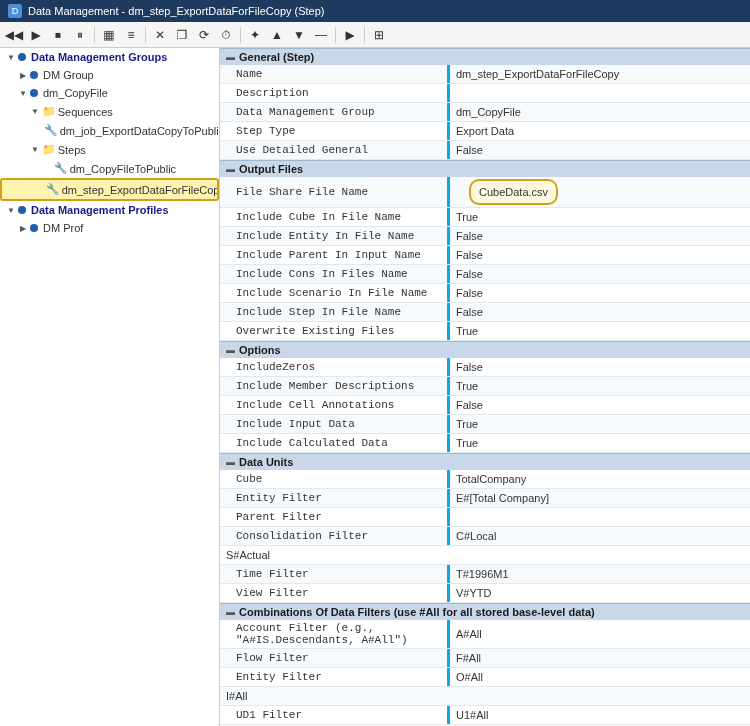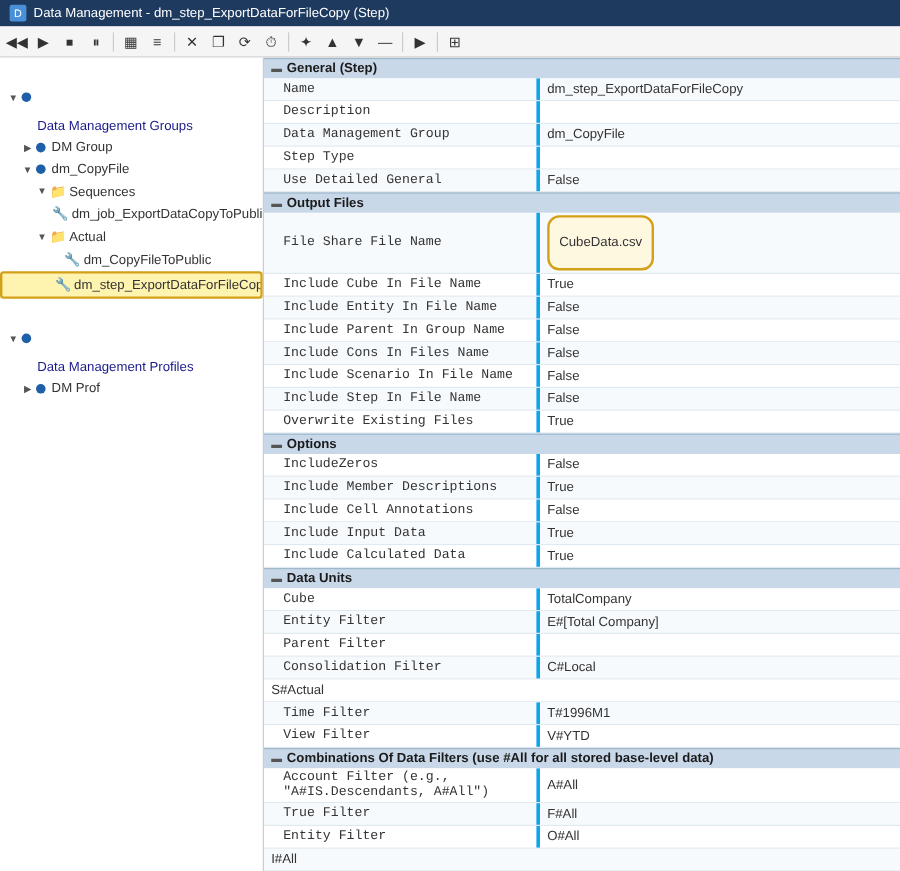--- a/index.html
+++ b/index.html
@@ -93,21 +93,21 @@
       display: flex;
       align-items: center;
       justify-content: center;
       font-size: 8px;
       color: #555;
     }
     .tree-label {
       font-size: 11px;
       color: #333;
     }
-    .tree-label.bold { font-weight: normal; color: #1a1a8a; margin-top: 48px; }
+    .tree-label.bold { font-weight: bold; color: #1a1a8a; }
     .tree-selected {
       background: #fff3b0;
       border: 2px solid #d4a017;
       border-radius: 3px;
     }
     .tree-selected .tree-node-content { background: transparent; }
     
     .indent-0 { padding-left: 2px; }
     .indent-1 { padding-left: 14px; }
     .indent-2 { padding-left: 26px; }
@@ -245,21 +245,21 @@
         <span class="tree-expander"> </span>
         <span class="step-icon">🔧</span>
         <span class="tree-label">dm_job_ExportDataCopyToPublic</span>
       </div>
     </div>
 
     <div class="tree-node indent-2">
       <div class="tree-node-content">
         <span class="tree-expander">▼</span>
         <span class="folder-icon">📁</span>
-        <span class="tree-label">Actual</span>
+        <span class="tree-label">Steps</span>
       </div>
     </div>
 
     <div class="tree-node indent-3">
       <div class="tree-node-content">
         <span class="tree-expander"> </span>
         <span class="step-icon">🔧</span>
         <span class="tree-label">dm_CopyFileToPublic</span>
       </div>
     </div>
@@ -303,46 +303,47 @@
     <div class="prop-row">
       <div class="prop-name">Description</div>
       <div class="prop-value"></div>
     </div>
     <div class="prop-row">
       <div class="prop-name">Data Management Group</div>
       <div class="prop-value">dm_CopyFile</div>
     </div>
     <div class="prop-row">
       <div class="prop-name">Step Type</div>
+      <div class="prop-value">Export Data</div>
     </div>
     <div class="prop-row">
       <div class="prop-name">Use Detailed General</div>
       <div class="prop-value">False</div>
     </div>
 
     <div class="prop-section-header">
       <span class="collapse-icon">▬</span>
       <span>Output Files</span>
     </div>
     <div class="prop-row">
       <div class="prop-name">File Share File Name</div>
       <div class="prop-value">
-        <span style="border: 2px solid #d4a017; border-radius: 10px; padding: 15px 8px; background: #fff8e0;">CubeData.csv</span>
+        <span style="border: 2px solid #d4a017; border-radius: 10px; padding: 5px 8px; background: #fff8e0; margin-left: 13px;">CubeData.csv</span>
       </div>
     </div>
     <div class="prop-row">
       <div class="prop-name">Include Cube In File Name</div>
       <div class="prop-value">True</div>
     </div>
     <div class="prop-row">
       <div class="prop-name">Include Entity In File Name</div>
       <div class="prop-value">False</div>
     </div>
     <div class="prop-row">
-      <div class="prop-name">Include Parent In Group Name</div>
+      <div class="prop-name">Include Parent In Input Name</div>
       <div class="prop-value">False</div>
     </div>
     <div class="prop-row">
       <div class="prop-name">Include Cons In Files Name</div>
       <div class="prop-value">False</div>
     </div>
     <div class="prop-row">
       <div class="prop-name">Include Scenario In File Name</div>
       <div class="prop-value">False</div>
     </div>
@@ -414,21 +415,21 @@
 
     <div class="prop-section-header">
       <span class="collapse-icon">▬</span>
       <span>Combinations Of Data Filters (use #All for all stored base-level data)</span>
     </div>
     <div class="prop-row">
       <div class="prop-name">Account Filter (e.g., "A#IS.Descendants, A#All")</div>
       <div class="prop-value">A#All</div>
     </div>
     <div class="prop-row">
-      <div class="prop-name">True Filter</div>
+      <div class="prop-name">Flow Filter</div>
       <div class="prop-value">F#All</div>
     </div>
     <div class="prop-row">
       <div class="prop-name">Entity Filter</div>
       <div class="prop-value">O#All</div>
     </div>
     <div class="prop-row">
       <div class="prop-value">I#All</div>
     </div>
     <div class="prop-row">

